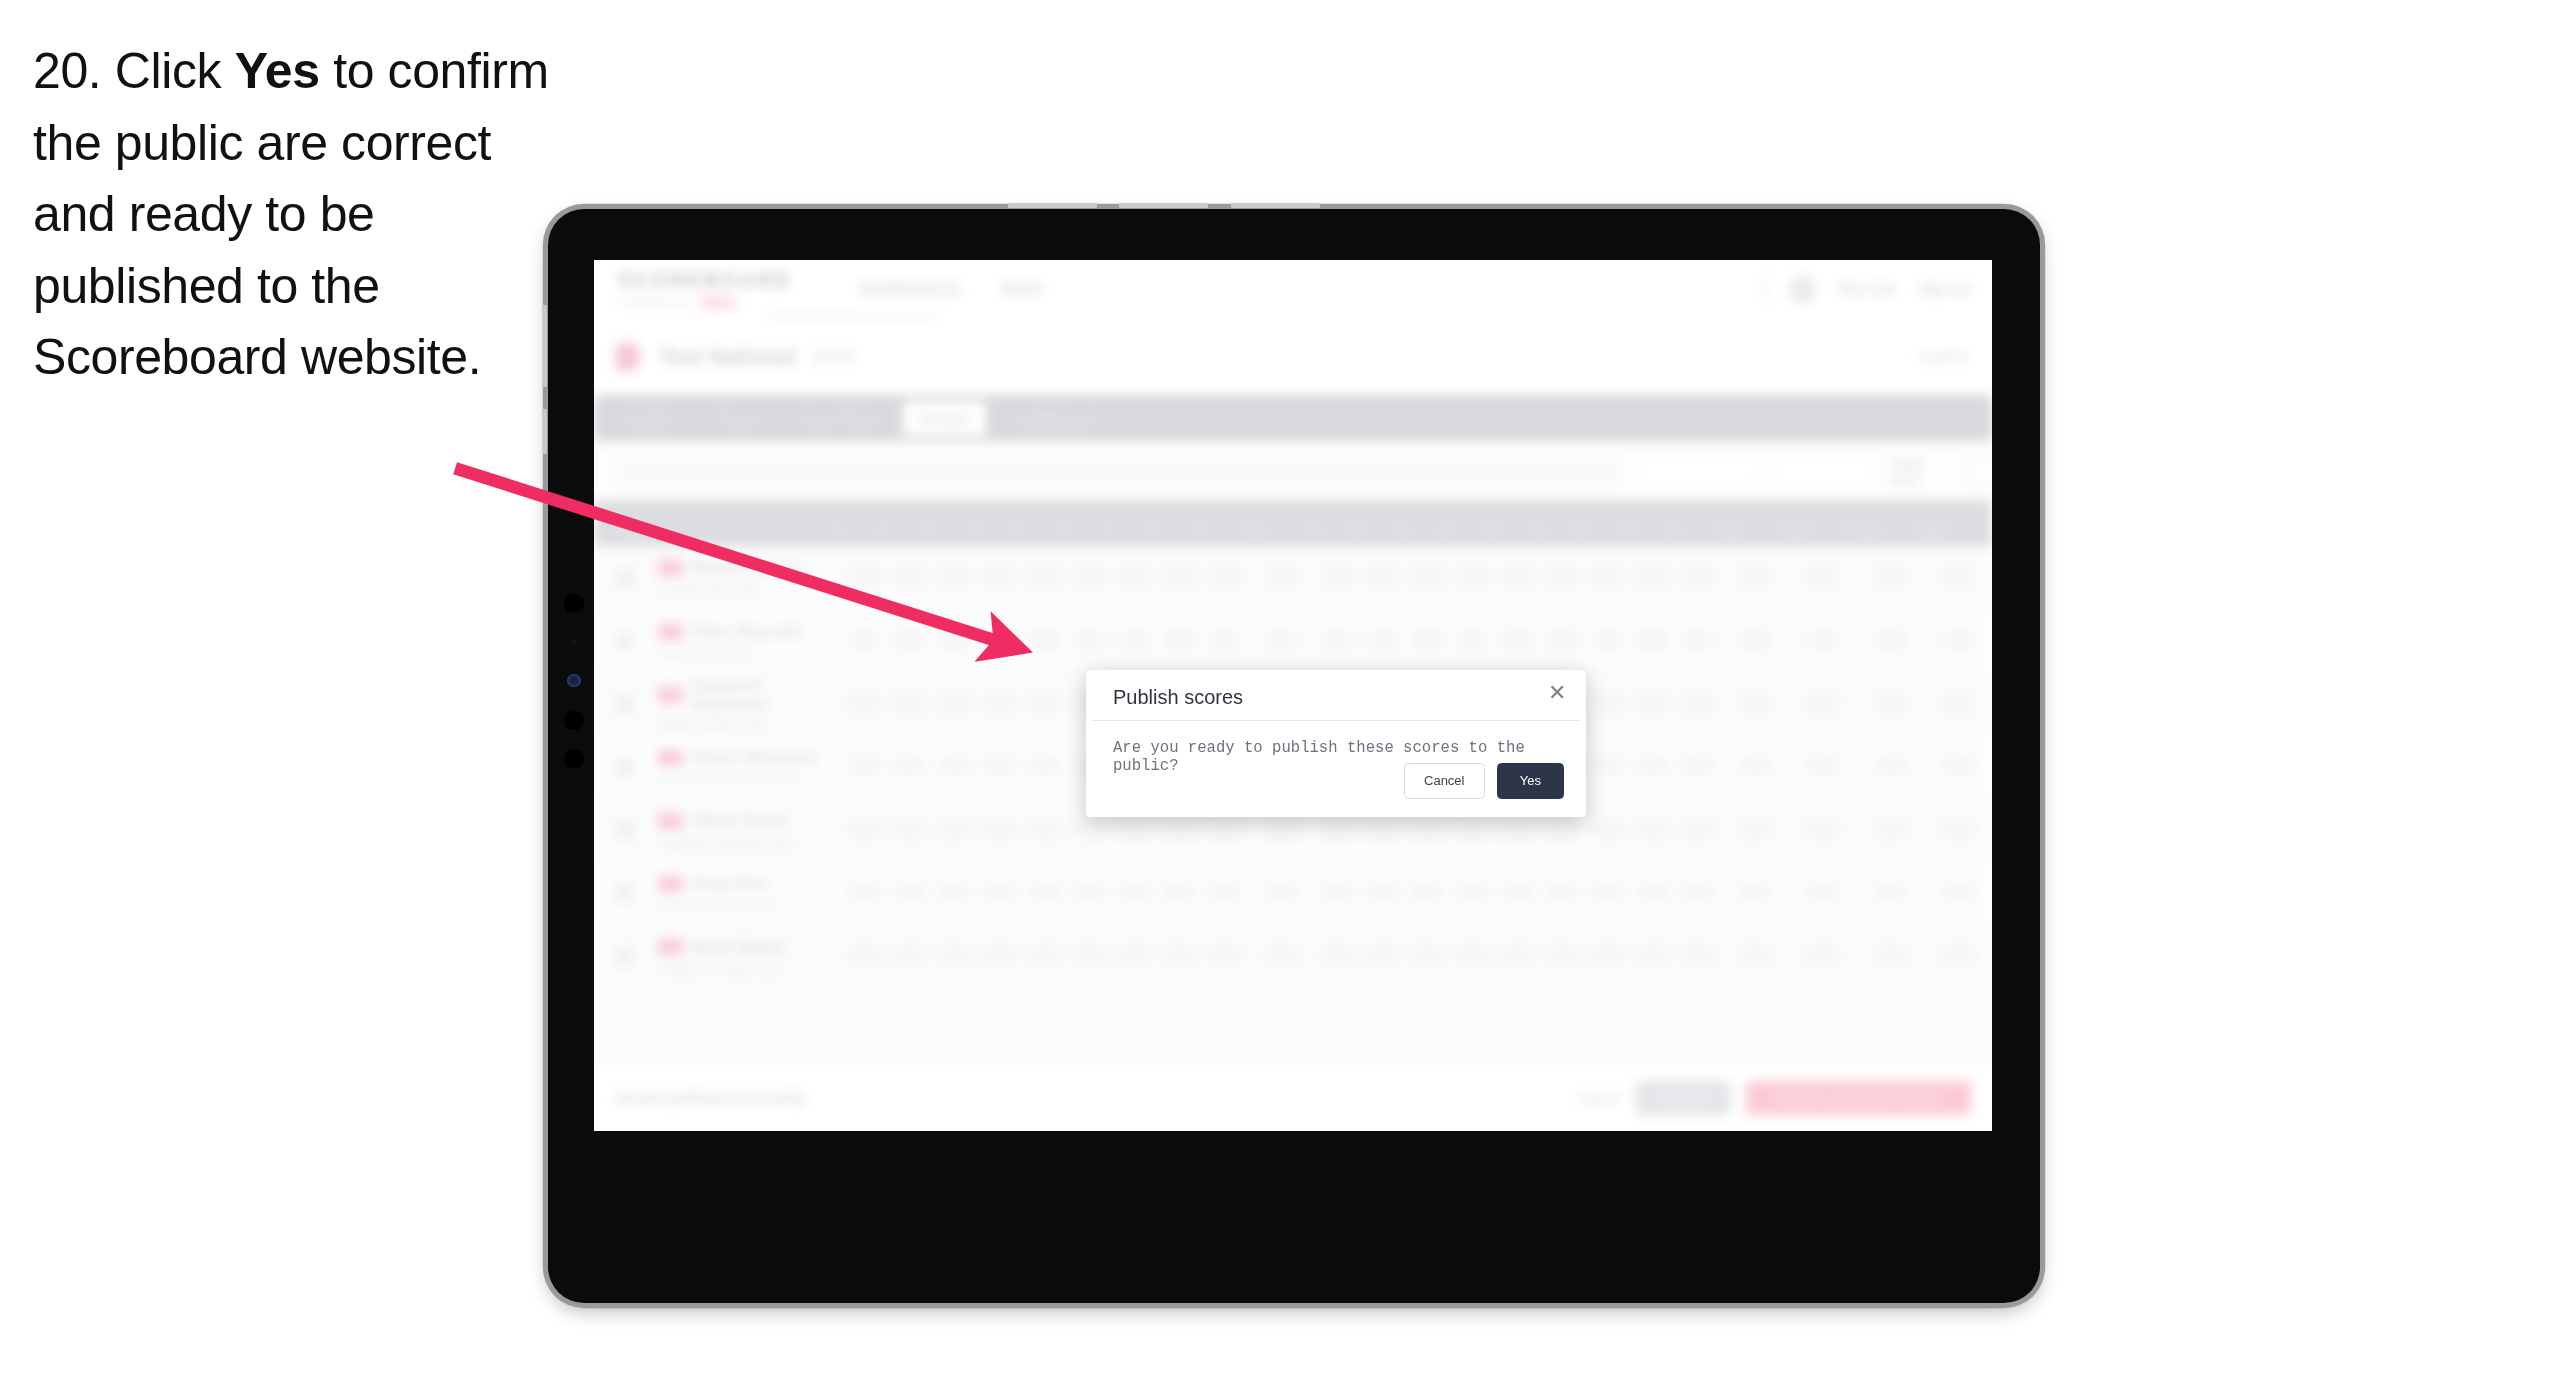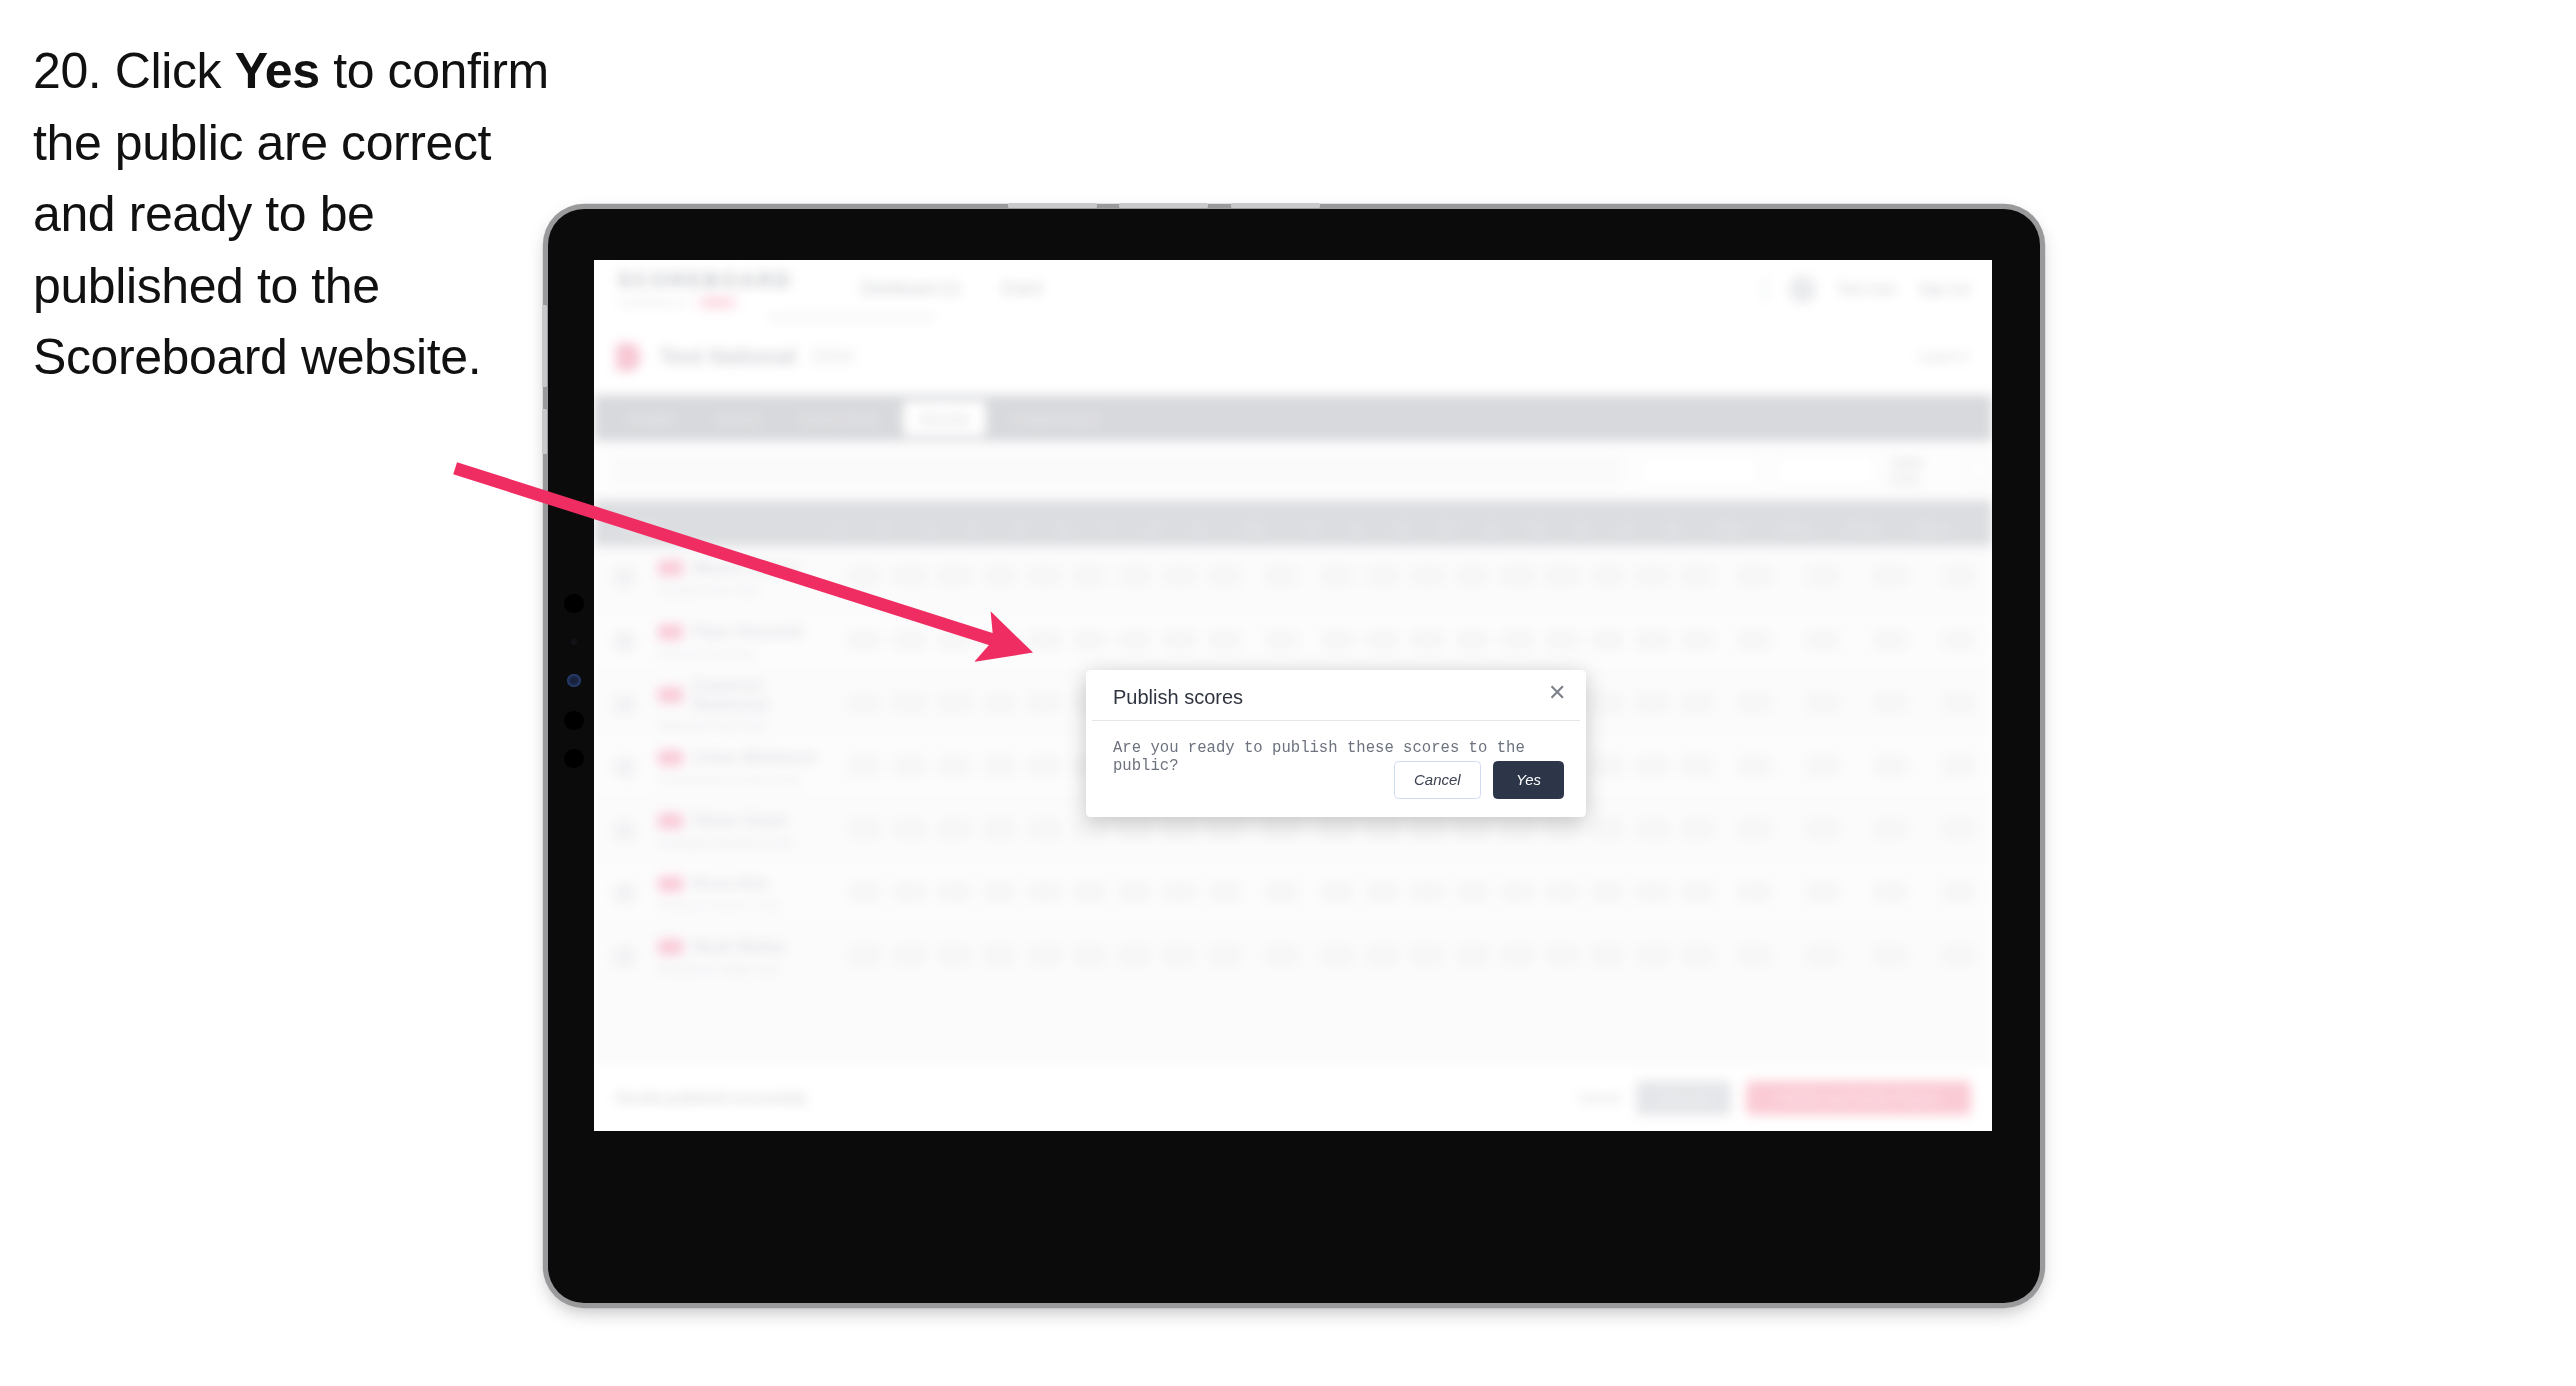--- a/index.html
+++ b/index.html
@@ -228,23 +228,22 @@
     display: flex; align-items: center; justify-content: center;
     font-size: 22px; color: #7d828c; line-height: 1; cursor: pointer;
   }
   .modal-body { padding: 18px 19px 0 27px; font-family: Liberation Mono, monospace; }
   .modal-msg { font-size: 15.6px; color: #6c727e; }
   .modal-actions {
     position: absolute; right: 22px; bottom: 18px;
     display: flex; gap: 12px; align-items: center;
   }
   .btn {
-    font-size: 15px; border-radius: 4.5px; padding: 9.6px 19.3px; cursor: pointer;
+    font-size: 13px; border-radius: 4.5px; padding: 9.6px 19.3px; cursor: pointer;
     font-family: "Liberation Sans", sans-serif;
-    font-style: italic;
   }
   .btn-cancel { background: #ffffff; color: #3b4150; border: 1.5px solid #cfdcf0; }
   .btn-yes { background: #2c3648; color: #ffffff; border: 1.5px solid #2c3648; padding: 9.6px 22px; }
 
   
   #arrow { position: absolute; left: 0; top: 0; width: 2576px; height: 1386px; pointer-events: none; }
 </style>
 </head>
 <body>
 

